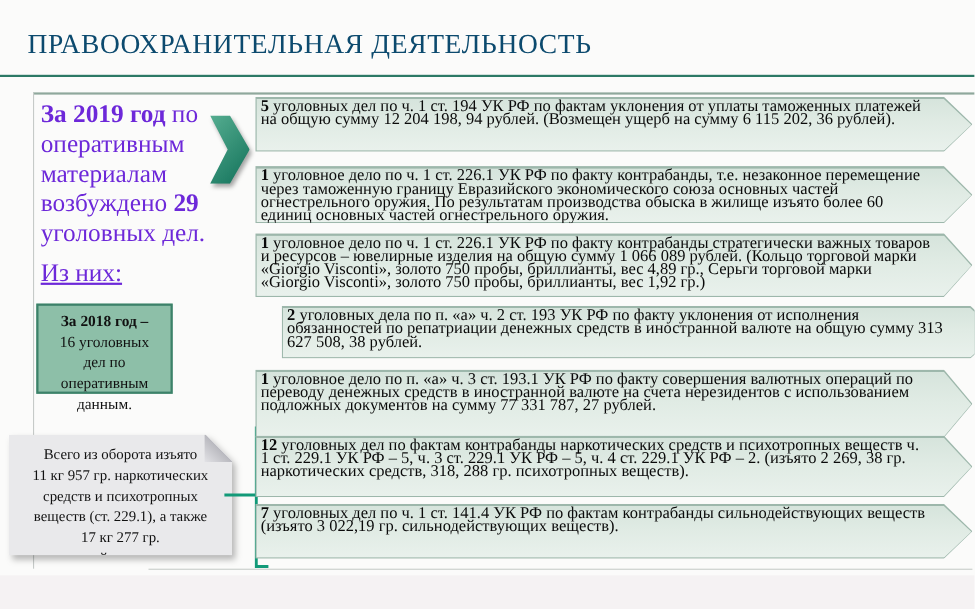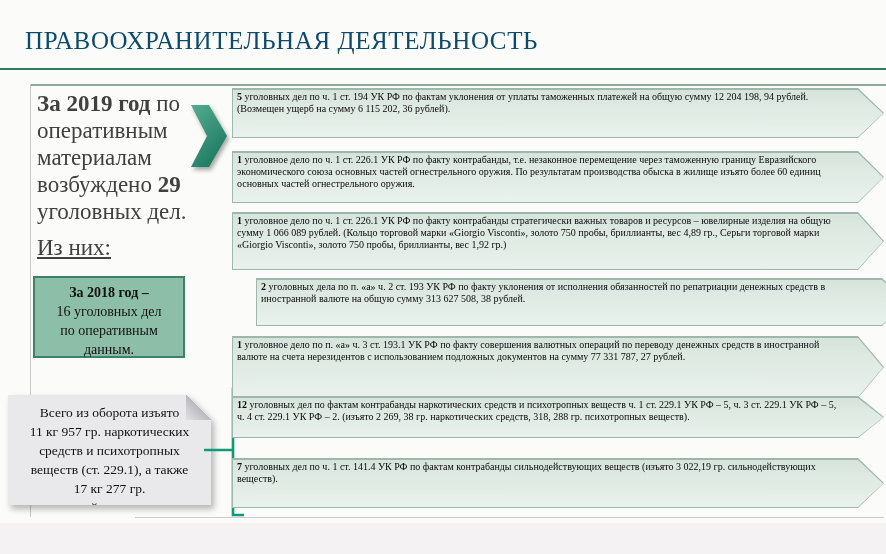--- a/index.html
+++ b/index.html
@@ -17,31 +17,31 @@
   }
   .title-rule{position:absolute;left:0;top:68px;width:886px;height:2px;background:#2c7965;}
   .panel-top-rule{position:absolute;left:30px;top:84px;width:856px;height:2px;background:#8fa89c;}
   .panel-left-rule{position:absolute;left:30px;top:84px;width:1px;height:433px;background:#c6cac8;}
   .bottom-rule{position:absolute;left:135px;top:517px;width:749px;height:1px;background:#c8ccca;}
   .footer-band{position:absolute;left:0;top:523px;width:886px;height:31px;background:#f5f2f3;}
 
   
   .panel-2019{
     position:absolute;left:37px;top:90px;width:163px;
-    font-size:23px;line-height:27px;color:#404040;
+    font-size:23px;line-height:27px;color:#6d28d9;
   }
   .panel-2019 b{font-weight:bold;}
   .iznih{margin-top:9px;font-size:23px;text-decoration:underline;}
 
   
   .chevron{position:absolute;left:191px;top:105px;filter:drop-shadow(2px 3px 2px rgba(0,0,0,.35));}
 
   
   .box-2018{
-    position:absolute;left:33px;top:276px;width:152px;height:82px;
+    position:absolute;left:33px;top:276px;width:124px;height:82px;
     background:#8dbfa8;border:2px solid #3c8169;box-sizing:border-box;
     font-size:14px;line-height:19px;text-align:center;padding:5px 13px 0 13px;
   }
   .box-2018 b{display:block;font-weight:bold;}
 
   
   .seized-wrap{position:absolute;left:8px;top:395px;filter:drop-shadow(3px 4px 3px rgba(0,0,0,.28));}
   .seized-box{
     position:relative;width:203px;height:110px;background:#e9e9eb;box-sizing:border-box;
     clip-path:polygon(0 0, calc(100% - 24px) 0, 100% 24px, 100% 100%, 0 100%);
@@ -64,29 +64,29 @@
     background:#9db7ab;
   }
   .block::before{
     content:"";position:absolute;left:1px;right:1px;top:2px;bottom:1px;
     clip-path:polygon(0 0, calc(100% - 25px) 0, 100% 50%, calc(100% - 25px) 100%, 0 100%);
     background:linear-gradient(180deg,#d6e4dc 0%,#e0ebe4 45%,#e9f1ec 100%);
   }
   .block .txt{
     position:relative;z-index:1;
     padding:3px 38px 3px 5px;
-    font-size:10px;line-height:12px;color:#0a0a0a;
+    font-size:15px;line-height:12px;color:#0a0a0a;
   }
   .block .txt b{font-weight:bold;}
   .block:nth-child(1){top:88px;height:50px;}
   .block:nth-child(2){top:151px;height:52px;}
   .block:nth-child(3){top:212px;height:58px;}
   .block:nth-child(4){top:278px;height:48px;margin-left:24px;}
   .block:nth-child(5){top:336px;height:62px;}
-  .block:nth-child(6){top:396px;height:42px;}
+  .block:nth-child(6){top:396px;height:56px;}
   .block:nth-child(7){top:458px;height:50px;}
 </style>
 </head>
 <body>
 
 <div class="slide-title">ПРАВООХРАНИТЕЛЬНАЯ ДЕЯТЕЛЬНОСТЬ</div>
 <div class="title-rule"></div>
 <div class="panel-top-rule"></div>
 <div class="panel-left-rule"></div>
 <div class="bottom-rule"></div>

